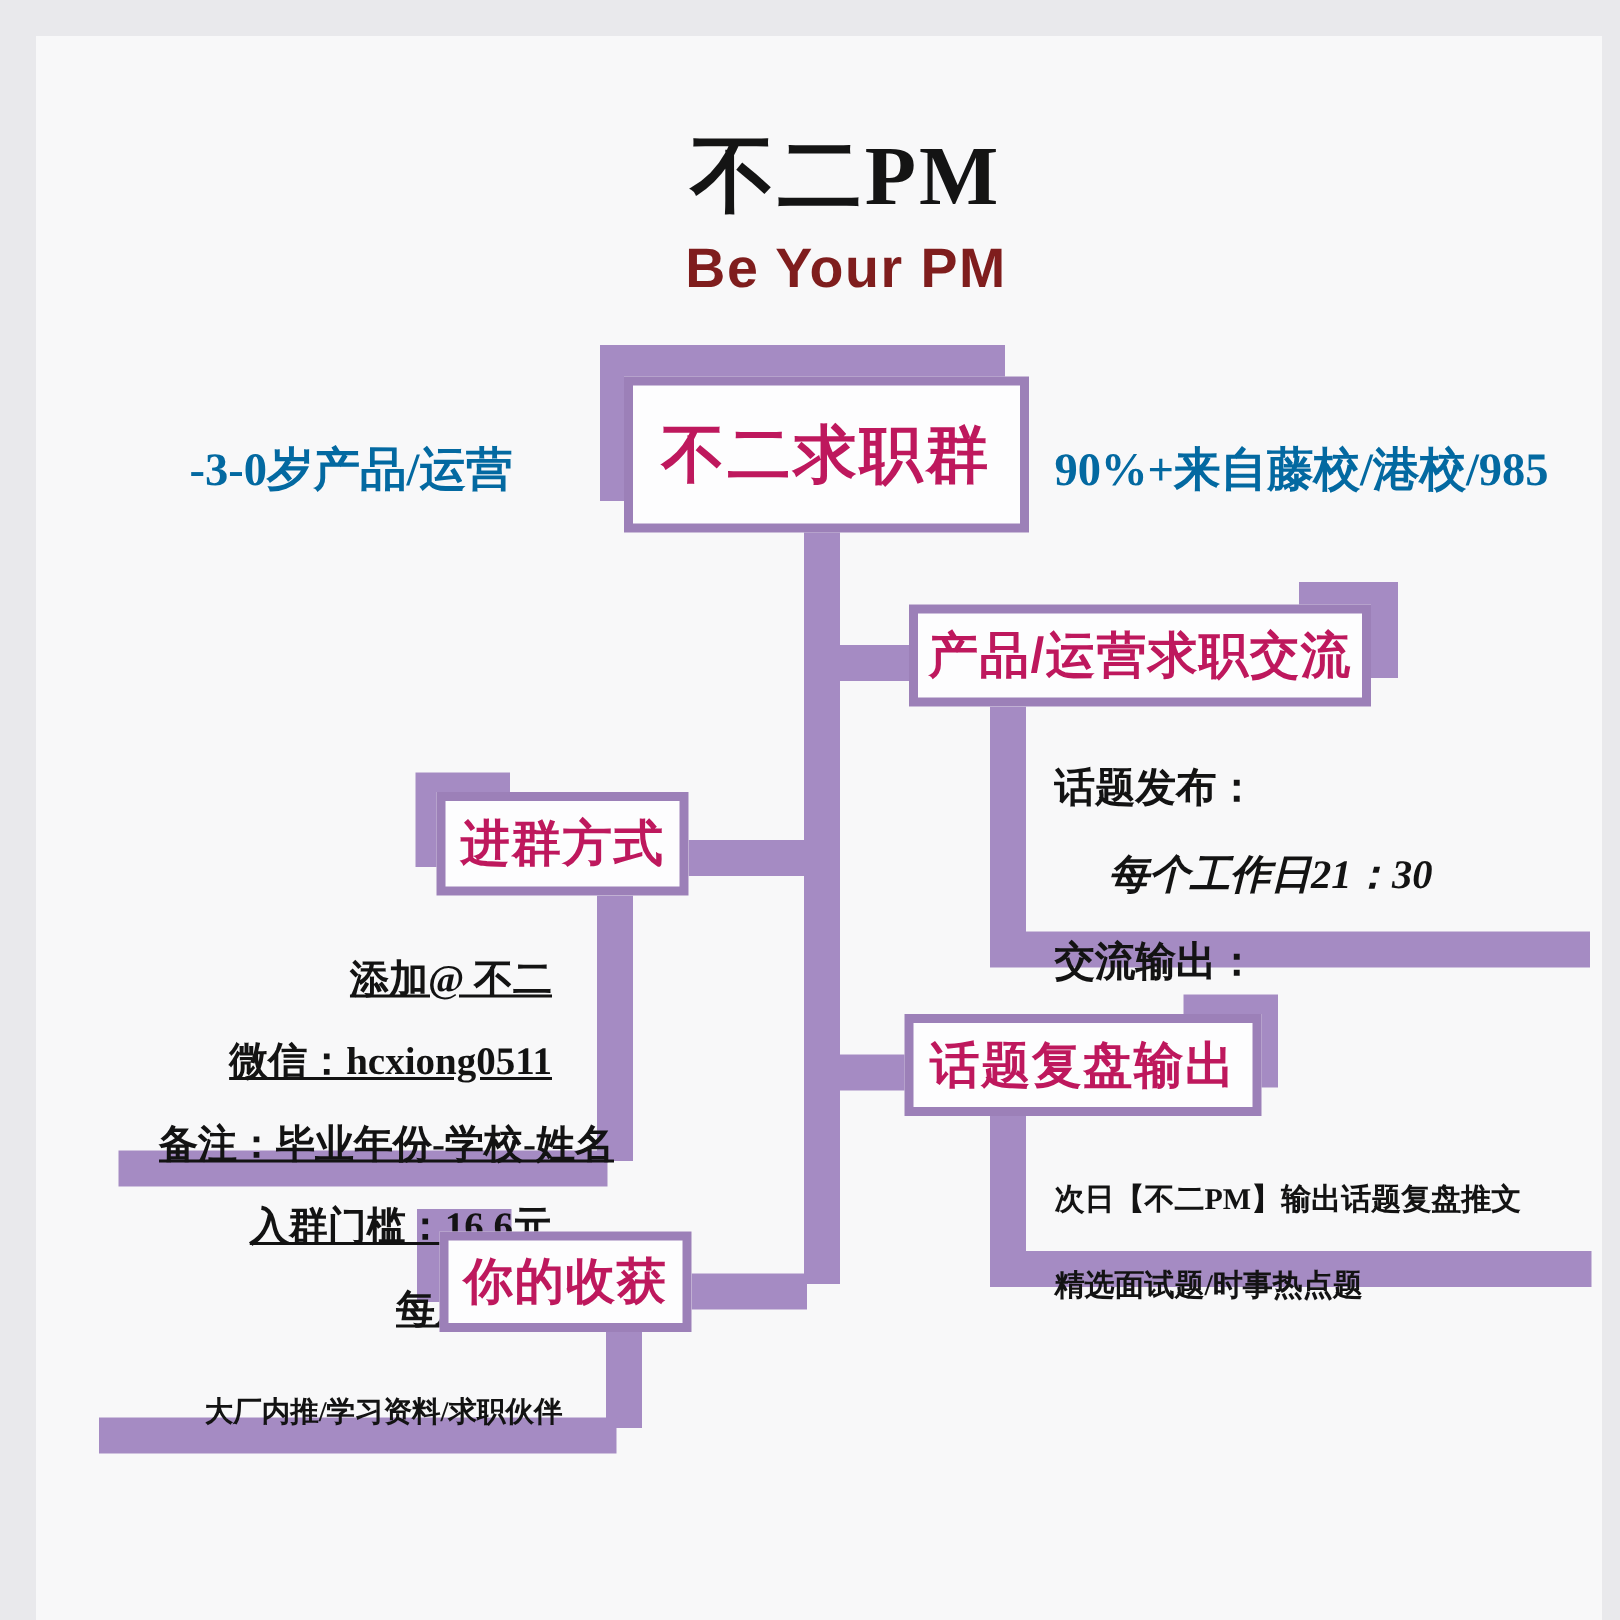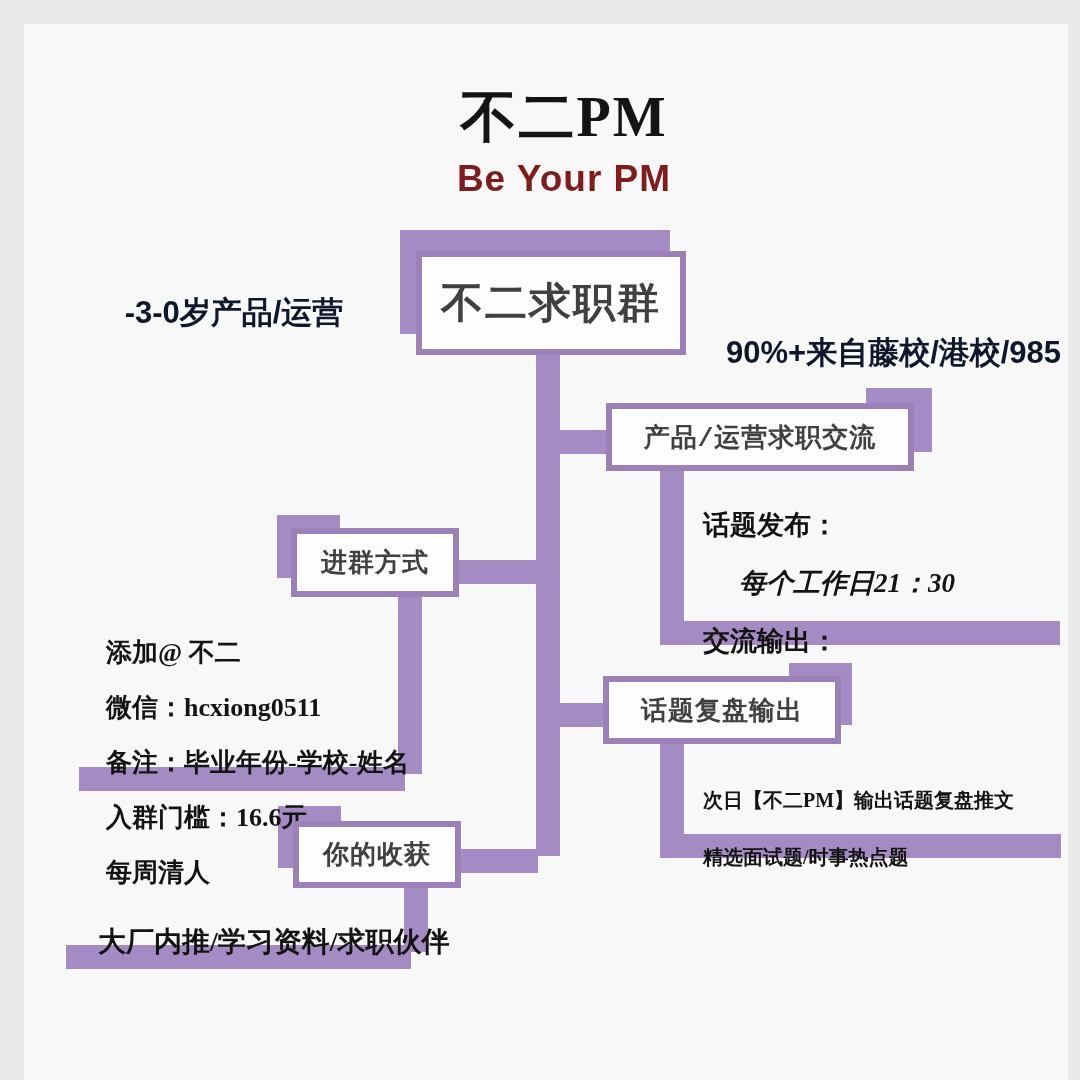--- a/index.html
+++ b/index.html
@@ -29,54 +29,54 @@
     font-size:56px;letter-spacing:2px;color:#141414;
   }
   .subtitle{
     left:0;top:122px;width:1080px;text-align:center;
     font-family:var(--font-sans);font-weight:600;
     font-size:37px;letter-spacing:1px;color:#7f1d1d;
   }
 
   
   .note{
-    font-family:Liberation Sans, sans-serif;font-weight:700;font-size:31px;
-    white-space:nowrap;color:#0f172a;
+    font-family:Liberation Serif, serif;font-weight:700;font-size:31px;
+    white-space:nowrap;color:#0369a1;
   }
   .note-left{left:65px;top:256px;width:290px;text-align:center;}
-  .note-right{left:690px;top:256px;width:352px;text-align:center;margin-top:40px;}
+  .note-right{left:667px;top:256px;width:352px;text-align:center;}
 
   
   .shadow{background:var(--purple);z-index:1;}
   .box{
     background:var(--box-bg);
     border:6px solid var(--purple-dark);
     z-index:2;
     display:flex;align-items:center;justify-content:center;
   }
   .box .label{
-    font-family:Liberation Mono, monospace;font-weight:700;white-space:nowrap;
-    color:#404040;
+    font-family:Liberation Sans, sans-serif;font-weight:700;white-space:nowrap;
+    color:#be185d;
   }
 
   
   .root-shadow{left:376px;top:206px;width:270px;height:104px;}
   .root-box{left:392px;top:227px;width:270px;height:104px;}
   .root-box .label{font-size:42px;letter-spacing:2px;}
 
   
   .b1-shadow{left:842px;top:364px;width:66px;height:64px;}
   .b1-box{left:582px;top:379px;width:308px;height:68px;}
   .b2-shadow{left:253px;top:491px;width:63px;height:63px;}
   .b2-box{left:267px;top:504px;width:168px;height:69px;}
   .b3-shadow{left:765px;top:639px;width:63px;height:62px;}
   .b3-box{left:579px;top:652px;width:238px;height:68px;}
   .b4-shadow{left:254px;top:782px;width:63px;height:62px;}
   .b4-box{left:269px;top:797px;width:168px;height:67px;}
-  .b1-box .label,.b2-box .label,.b3-box .label,.b4-box .label{font-size:26px;letter-spacing:1px;}
+  .b1-box .label,.b2-box .label,.b3-box .label,.b4-box .label{font-size:33px;letter-spacing:1px;}
 
   
   .line{background:var(--purple);z-index:0;}
   .spine{left:512px;top:328px;width:7px;height:504px;}
   .conn-b1{left:519px;top:406px;width:63px;height:7px;}
   .conn-b2{left:435px;top:536px;width:77px;height:7px;}
   .conn-b3{left:519px;top:679px;width:61px;height:7px;}
   .conn-b4{left:437px;top:825px;width:77px;height:7px;}
 
   
@@ -88,23 +88,23 @@
   .d3-h{left:636px;top:810px;width:401px;height:7px;}
   .d4-v{left:380px;top:863px;width:7px;height:65px;}
   .d4-h{left:42px;top:921px;width:345px;height:7px;}
 
   
   .details{
     font-family:var(--font-serif);font-weight:700;color:#131313;
     z-index:2;white-space:nowrap;
   }
   .d1-text{left:655px;top:460px;width:392px;font-size:27px;line-height:34px;text-align:left;}
-  .d2-text{left:58px;top:589px;width:310px;font-size:26px;line-height:31px;text-align:left;}
+  .d2-text{left:58px;top:589px;width:310px;font-size:26px;line-height:31px;text-align:right;text-decoration:underline;}
   .d3-text{left:655px;top:736px;width:400px;font-size:20px;line-height:33px;text-align:left;}
-  .d4-text{left:50px;top:877px;width:325px;font-size:28px;line-height:34px;text-align:right;}
+  .d4-text{left:50px;top:877px;width:325px;font-size:19px;line-height:34px;text-align:right;}
   .indent{padding-left:48px;font-style:italic;}
 </style>
 </head>
 <body>
 
 <div class="page">
 
   <div class="abs title">不二PM</div>
   <div class="abs subtitle">Be Your PM</div>
 

